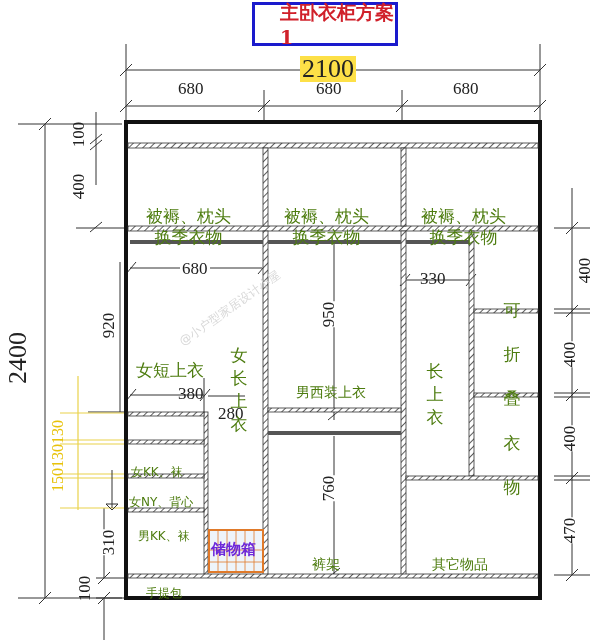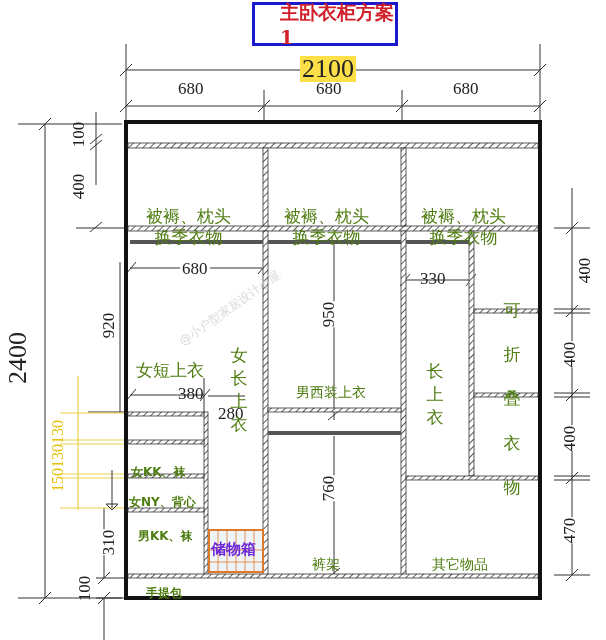--- a/index.html
+++ b/index.html
@@ -11,21 +11,21 @@
                display:flex; align-items:center; justify-content:center;
                color:#d0202a; font-size:19px; font-weight:bold;padding-left:25px; }
   .dim { position:absolute; color:#222; font-size:17px; line-height:1; white-space:nowrap;
          font-family:"Liberation Serif","DejaVu Serif",serif; }
   .dim.big { font-size:26px; }
   .dim.v { transform:rotate(-90deg); transform-origin:center center; }
   .dim.yellow { color:#e8c20a; }
   .lbl { position:absolute; color:#4d7c0f; font-size:17px; line-height:1.25; text-align:center;
          white-space:nowrap; font-family:"DejaVu Sans","Liberation Sans",sans-serif;margin-top:44px; }
   .lbl.vert { width:18px; white-space:normal; word-break:break-all; line-height:1.35; }
-  .lbl.small { font-size:12px;font-weight:bold; }
+  .lbl.small { font-size:12px; }
   .lbl.mid { font-size:14px; }
   .box-label { position:absolute; color:#6d28d9; font-size:15px; font-weight:bold;
                font-family:"DejaVu Sans","Liberation Sans",sans-serif; }
   .watermark { position:absolute; color:#d8d8d8; font-size:12px; transform:rotate(-35deg);
                font-family:"DejaVu Sans",sans-serif; }
 </style>
 </head>
 <body>
 
 <svg width="606" height="640">

